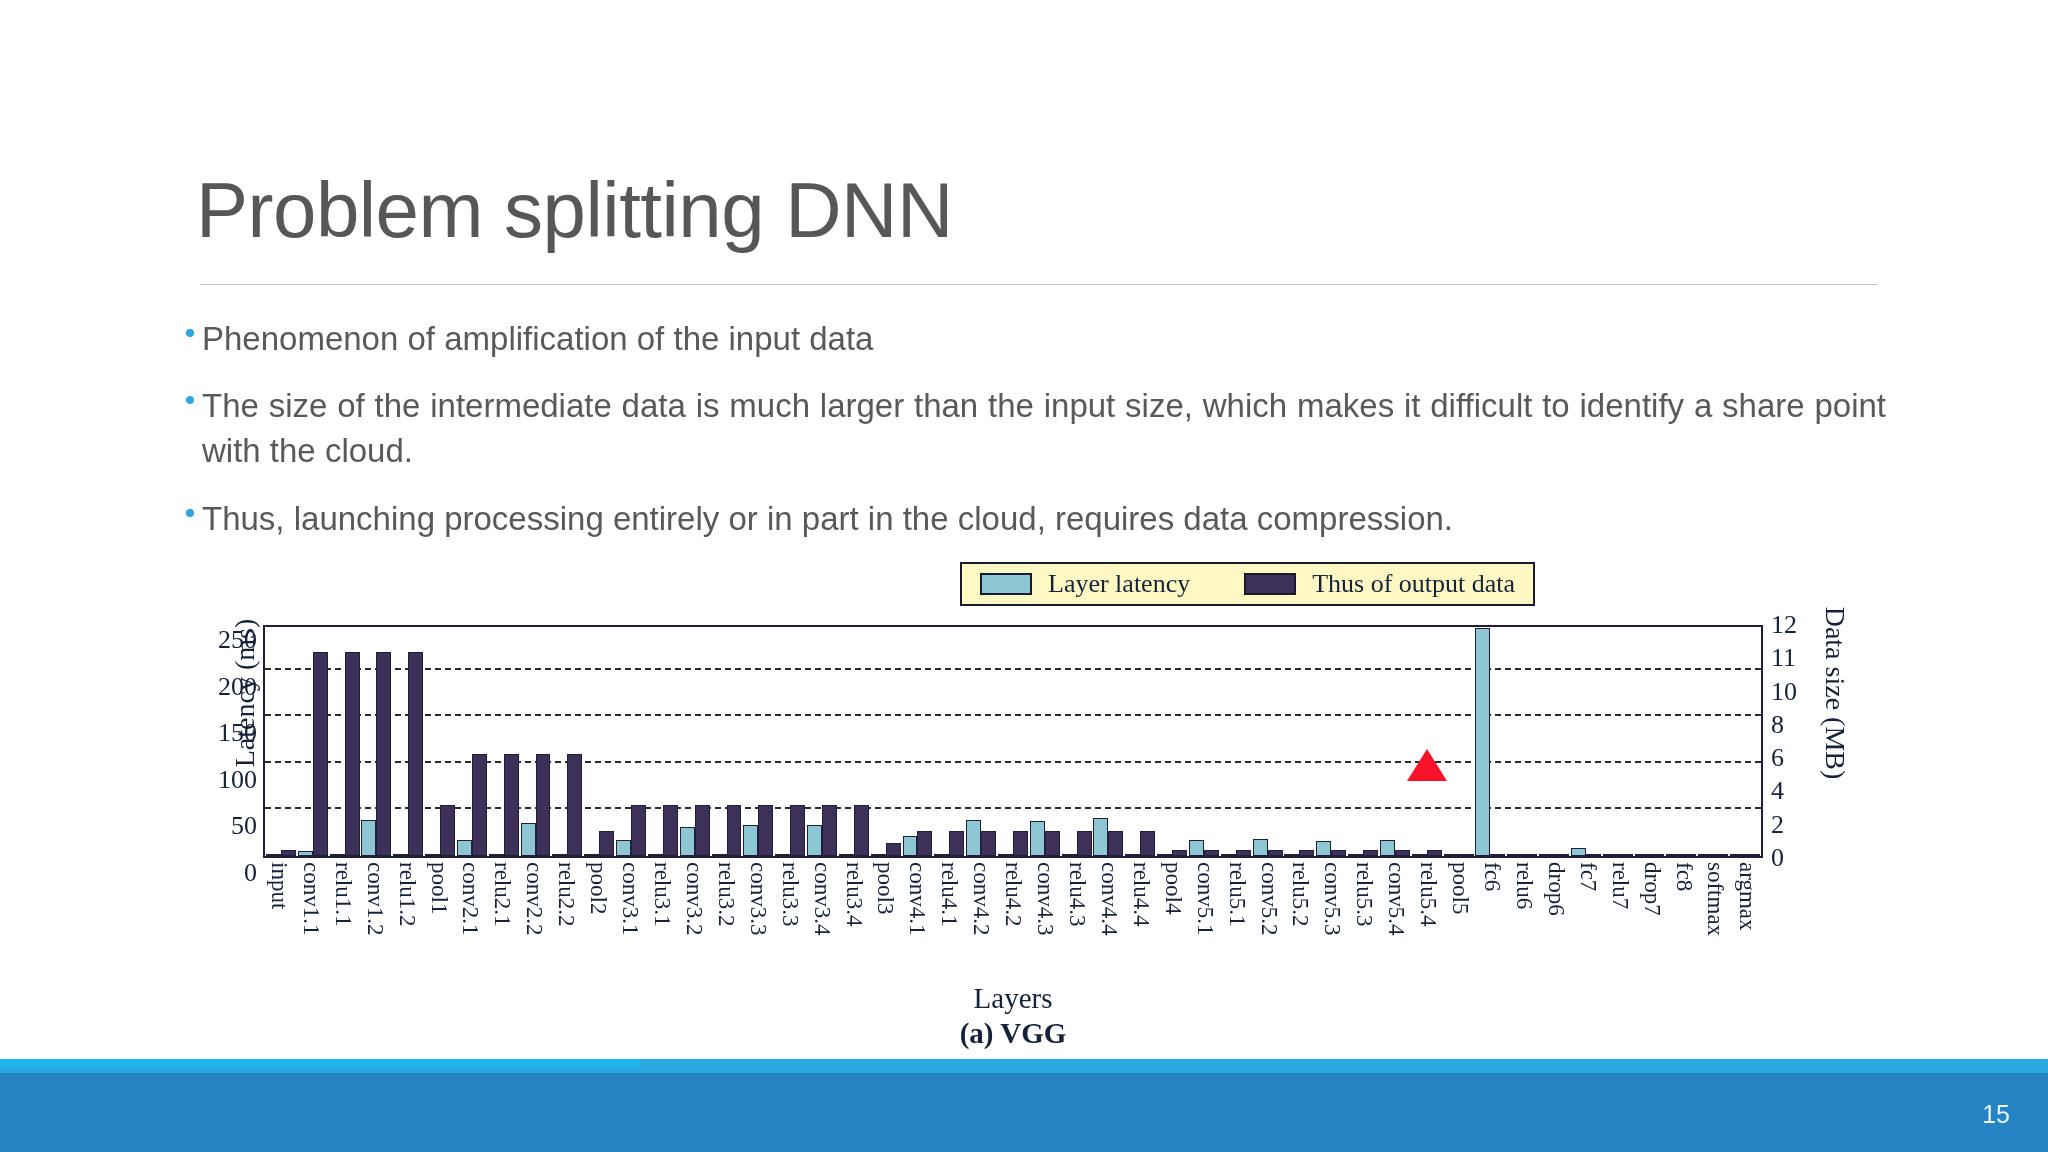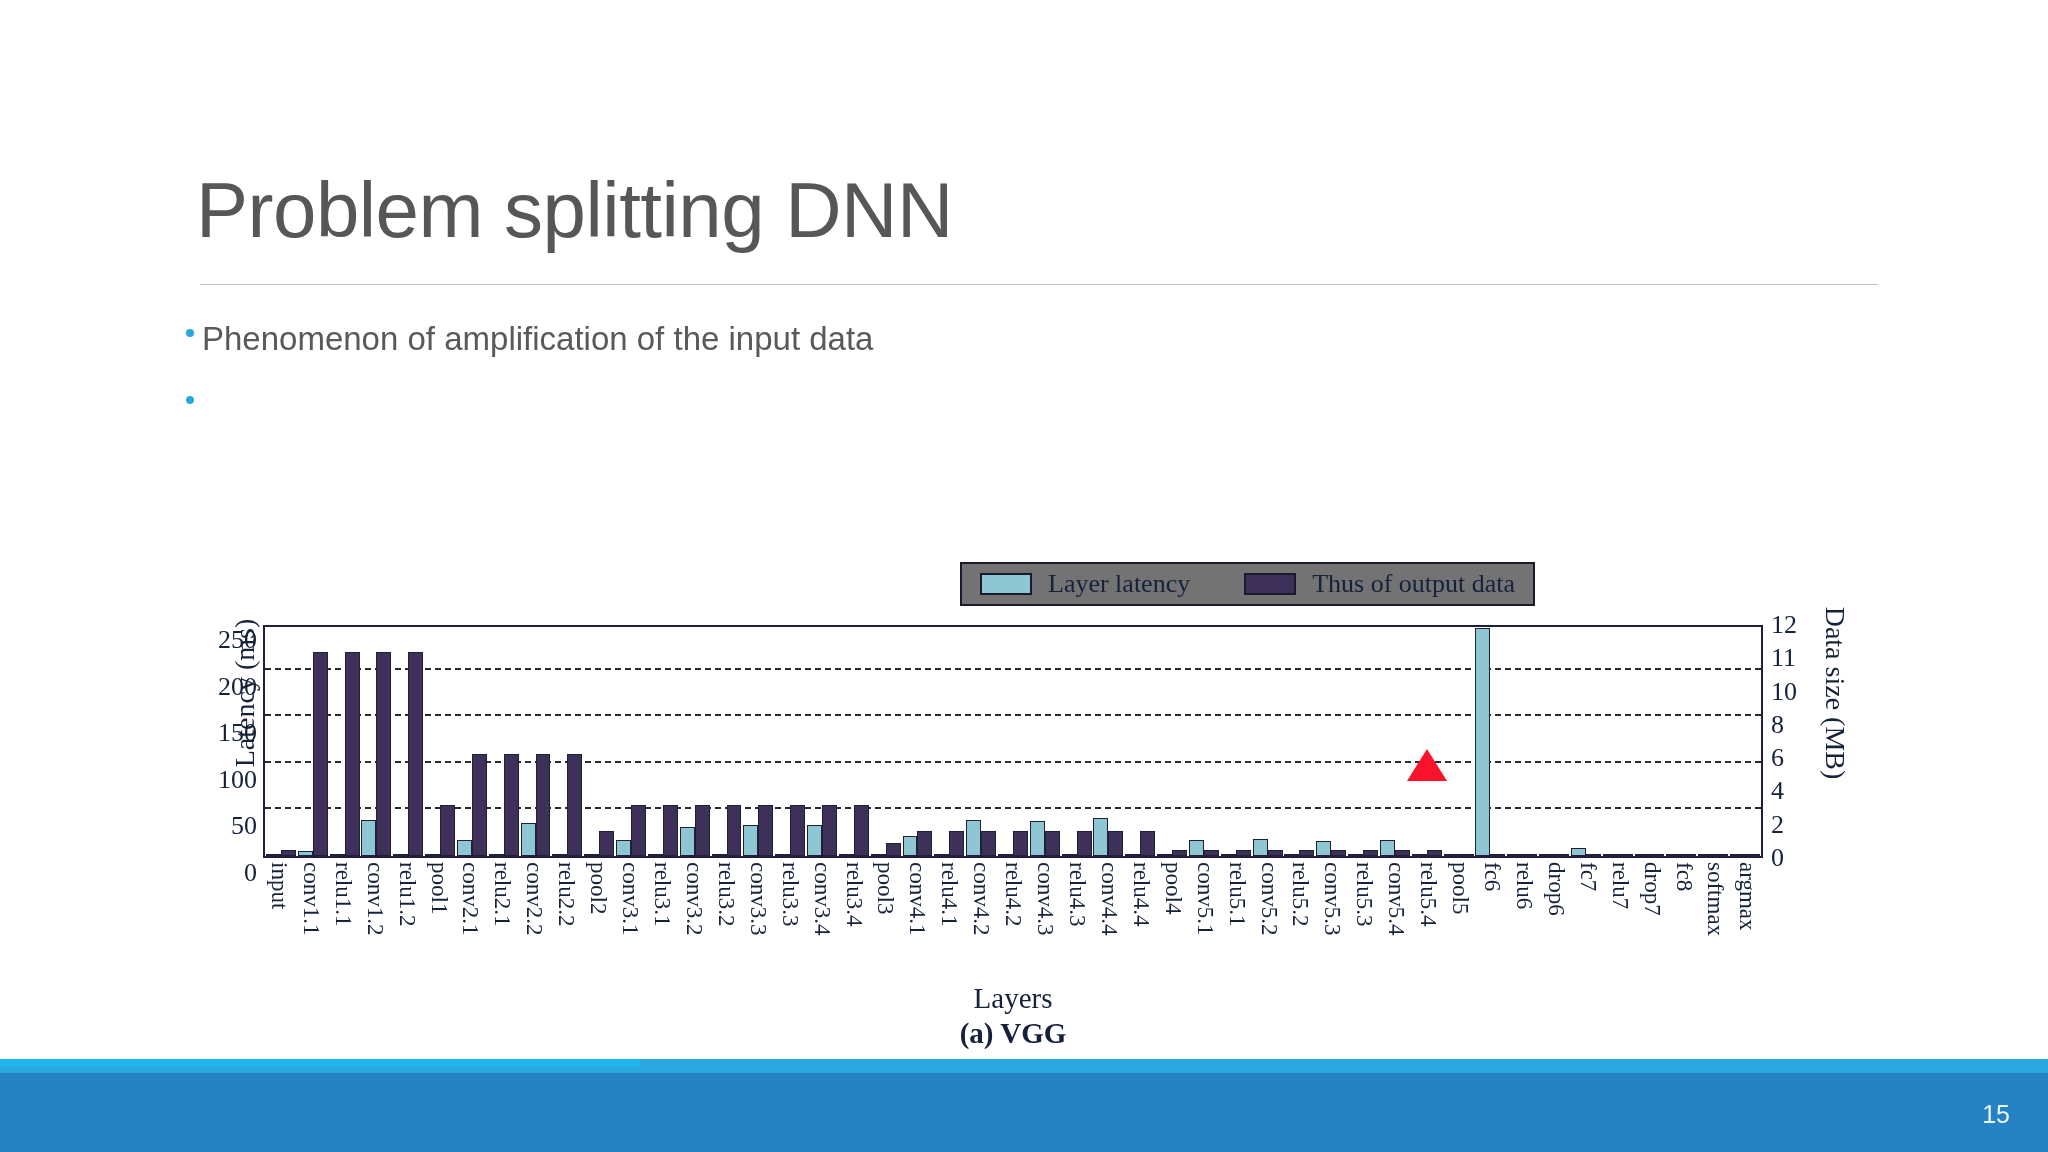--- a/index.html
+++ b/index.html
@@ -46,21 +46,21 @@
   .bullet.justify { text-align: justify; }
   .bullet.justify .txt { display: block; }
 
   
   .chart-wrap { position: absolute; left: 170px; top: 562px; width: 1790px; height: 500px; }
 
   .legend {
     position: absolute; left: 790px; top: 0;
     display: flex; align-items: center;
     border: 2px solid #1a1a2e;
-    background: #737373;
+    background: #fef9c3;
     padding: 12px 18px;
     gap: 54px;
     height: 44px;
   }
   .legend-item { display: flex; align-items: center; gap: 16px; }
   .legend-swatch { width: 52px; height: 22px; border: 2px solid #1a1a2e; }
   .legend-label {
     font-family: "Liberation Serif", serif;
     font-size: 26px; color: #16213a;
   }
@@ -195,22 +195,27 @@
 <div class="slide">
 
   <h1 class="title">Problem splitting DNN</h1>
   <div class="title-rule"></div>
 
   <div class="bullets">
     <div class="bullet">
       <span class="dot"></span>
       <span class="txt">Phenomenon of amplification of the input data</span>
     </div>
+    <div class="bullet justify">
+      <span class="dot"></span>
+      <span class="txt">The size of the intermediate data is much larger than the input size, which makes it difficult to identify a share point with the cloud.</span>
+    </div>
     <div class="bullet">
       <span class="dot"></span>
+      <span class="txt">Thus, launching processing entirely or in part in the cloud, requires data compression.</span>
     </div>
   </div>
 
   <div class="chart-wrap">
 
     <div class="legend">
       <div class="legend-item">
         <span class="legend-swatch" id="sw-lat" style="background: rgb(143, 198, 212);"></span>
         <span class="legend-label">Layer latency</span>
       </div>

